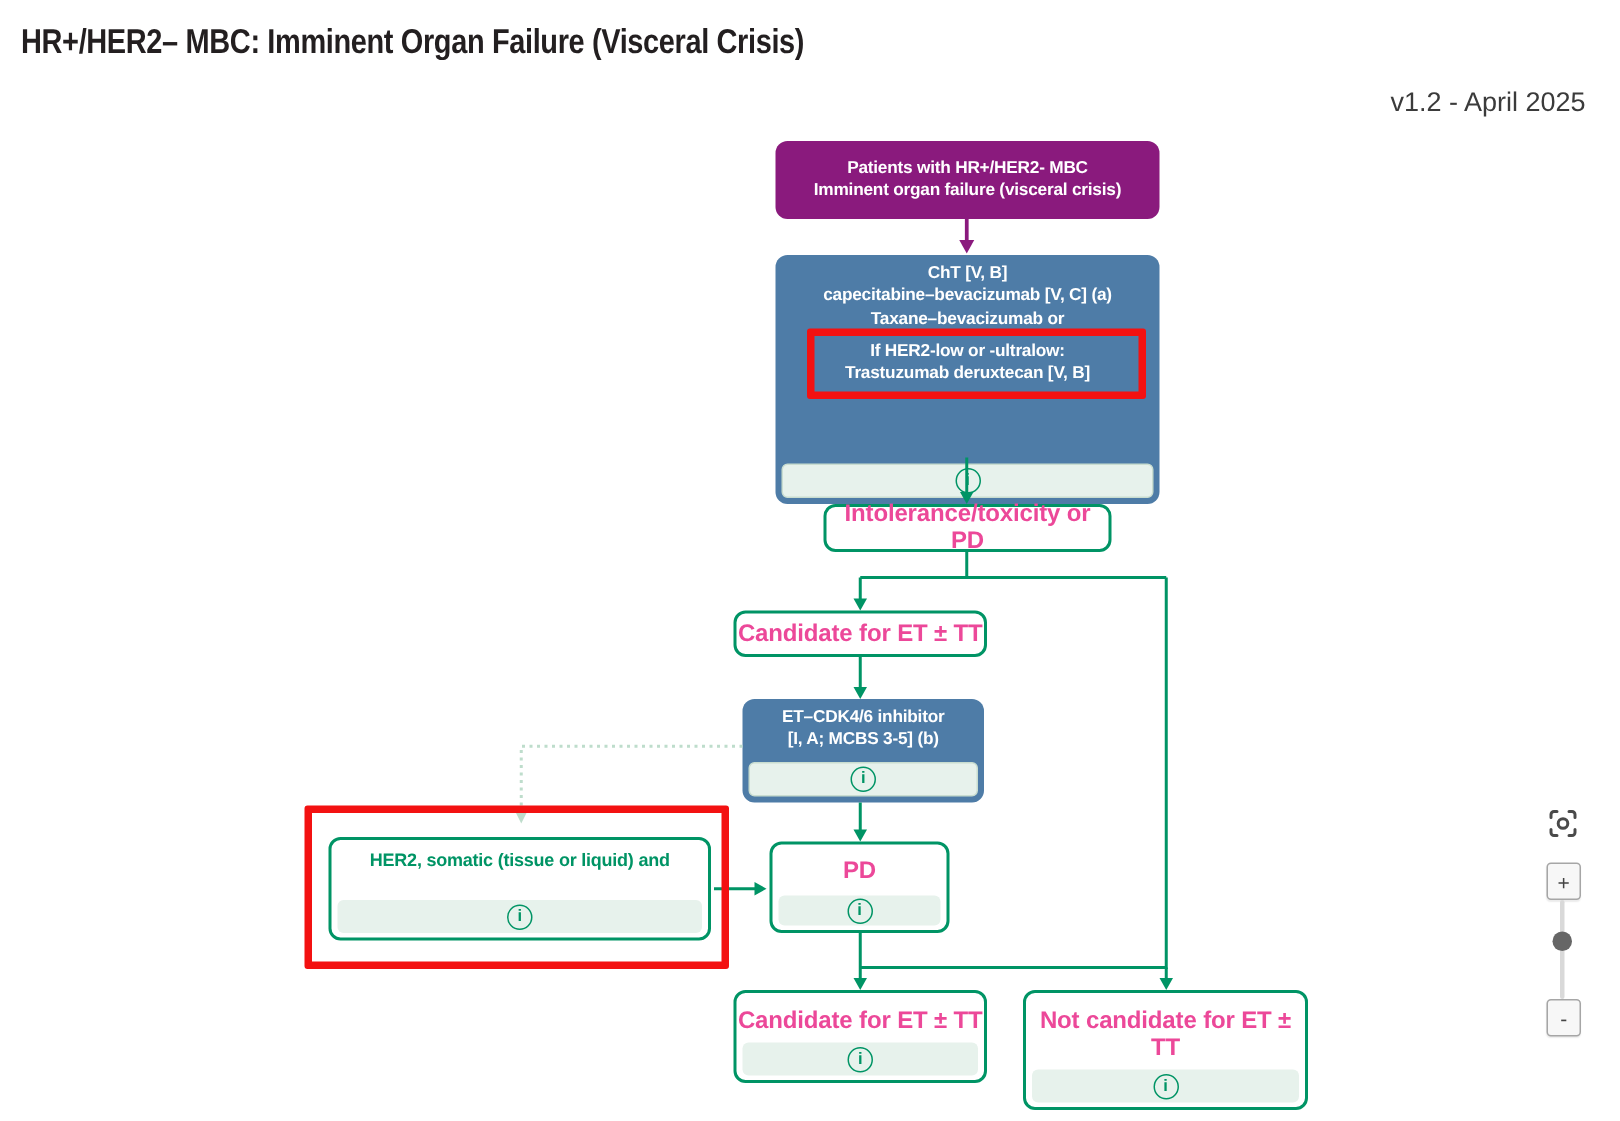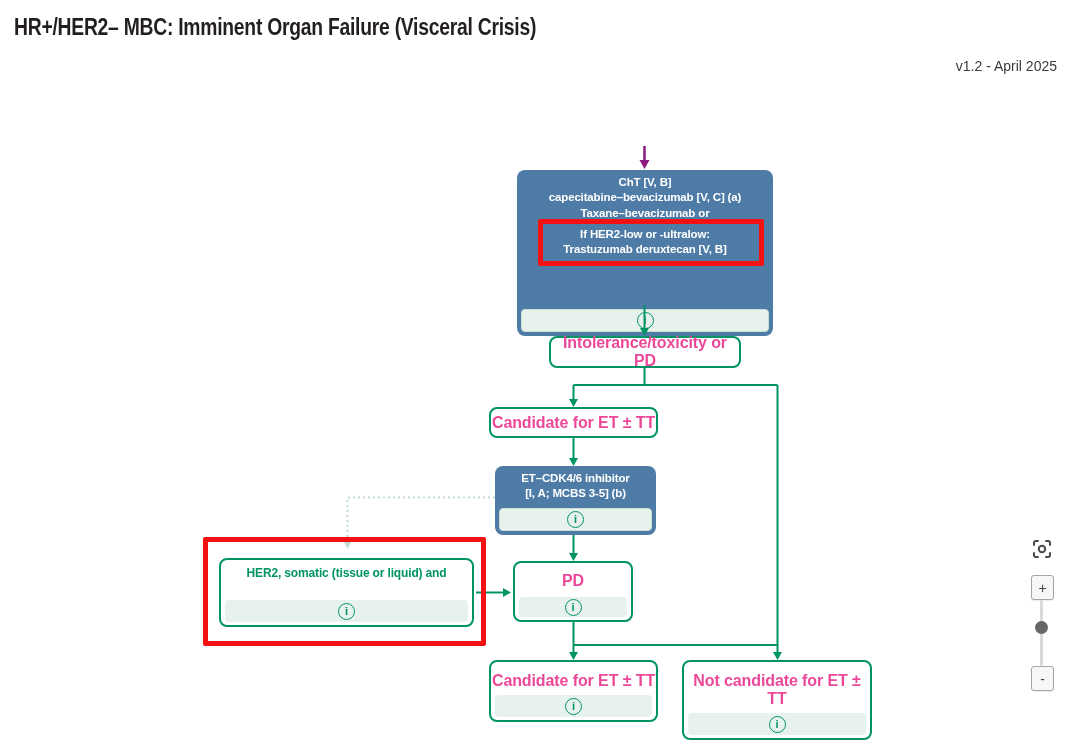--- a/index.html
+++ b/index.html
@@ -7,21 +7,21 @@
   #stage{position:relative;width:1080px;height:747px;background:#fff;overflow:hidden;}
 
   .page-title{
     position:absolute;left:14px;top:14px;
     font-size:23px;font-weight:700;color:#231f20;
     transform:scaleX(.84);transform-origin:0 50%;
     letter-spacing:-.3px;white-space:nowrap;
   }
   .version{
     position:absolute;right:23px;top:58px;
-    font-size:14px;color:#3b3b3b;
+    font-size:18px;color:#3b3b3b;
   }
 
   
   .node{position:absolute;box-sizing:border-box;border-radius:8px;text-align:center;}
   .fill-purple{background:#8A1A7D;color:#fff;}
   .fill-blue{background:#4E7CA7;color:#fff;}
   .outline-green{background:#fff;border:2.5px solid #009465;color:#009465;}
   .node .lines{font-weight:700;font-size:11.5px;line-height:15.3px;letter-spacing:-.15px;}
   .node .lines span{display:block;white-space:nowrap;}
   .glabel{font-weight:700;font-size:16px;color:#ec4899;letter-spacing:-.1px;}
@@ -103,20 +103,26 @@
     <polygon points="503,588 503,597 511,592.5" fill="#009465"></polygon>
 
     <path d="M573.5 622 V645 M573.5 645 H777.5 M573.5 645 V653 M777.5 645 V653" stroke="#009465" stroke-width="2" fill="none"></path>
     <polygon points="569,652 578,652 573.5,660" fill="#009465"></polygon>
     <polygon points="773,652 782,652 777.5,660" fill="#009465"></polygon>
 
     <path d="M495 497.5 H347.5 V541" stroke="#BEDDCC" stroke-width="2" stroke-dasharray="2 3" fill="none"></path>
     <polygon points="343,540 352,540 347.5,549" fill="#BEDDCC"></polygon>
   </svg>
 
+  <div class="node fill-purple" id="patients-box">
+    <div class="lines">
+      <span>Patients with HR+/HER2- MBC</span>
+      <span>Imminent organ failure (visceral crisis)</span>
+    </div>
+  </div>
 
   <div class="node fill-blue" id="cht-box">
     <div class="lines">
       <span>ChT [V, B]</span>
       <span>capecitabine–bevacizumab [V, C] (a)</span>
       <span>Taxane–bevacizumab or</span>
       <span class="gap"></span>
       <span>If HER2-low or -ultralow:</span>
       <span>Trastuzumab deruxtecan [V, B]</span>
     </div>

